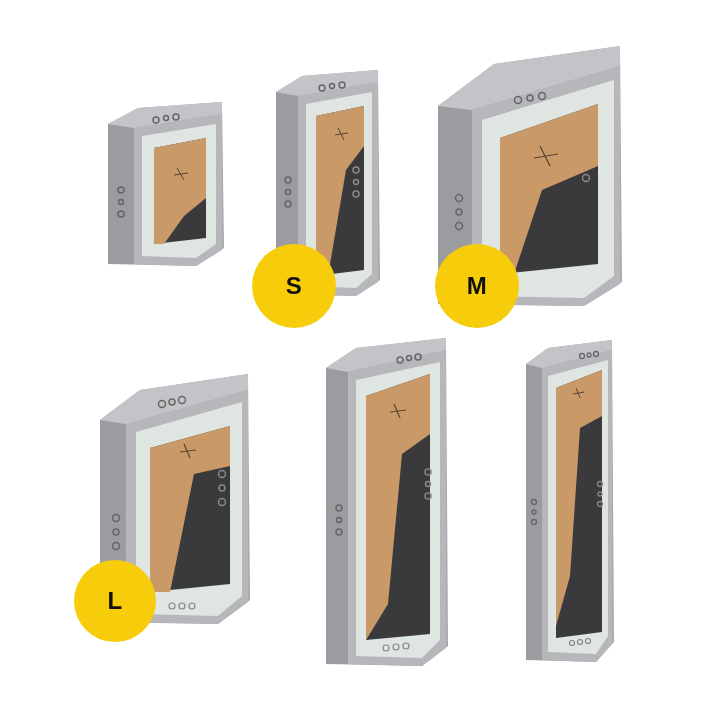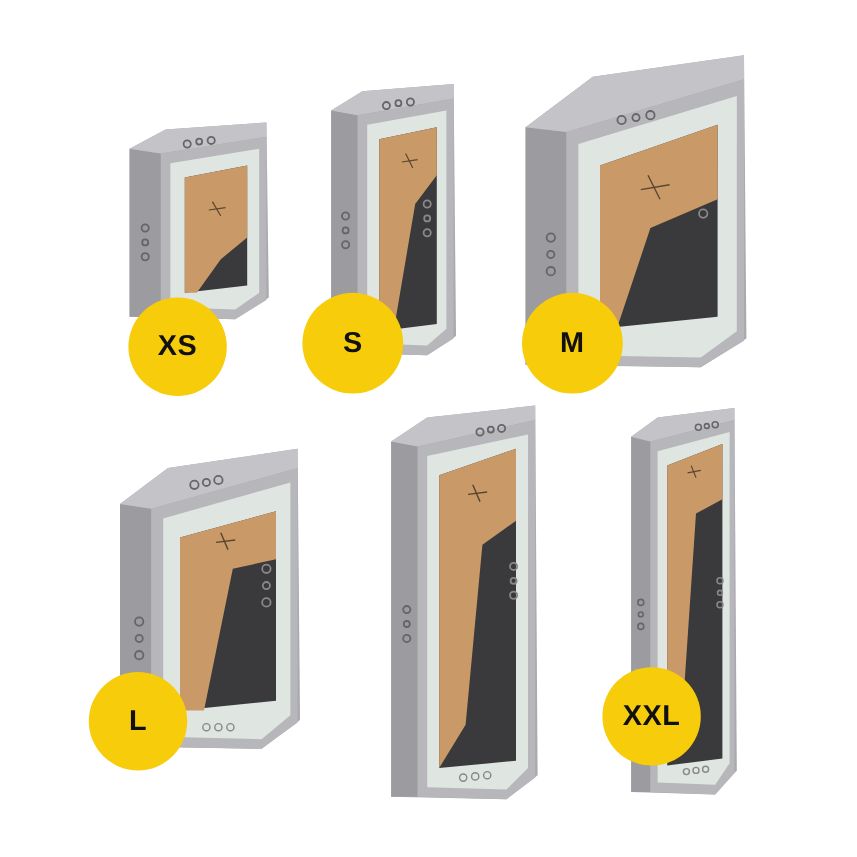--- a/index.html
+++ b/index.html
@@ -30,23 +30,20 @@
       <polygon points="50,50 102,40 102,100 80,118 60,146 50,146" fill="#c99a68"></polygon>
       <line x1="73" y1="70" x2="80" y2="82" stroke="#5a4530" stroke-width="1"></line>
       <line x1="70" y1="77" x2="84" y2="75" stroke="#5a4530" stroke-width="1"></line>
       <circle cx="52" cy="22" r="3" fill="none" stroke="#666" stroke-width="1.5"></circle>
       <circle cx="62" cy="20" r="2.5" fill="none" stroke="#666" stroke-width="1.5"></circle>
       <circle cx="72" cy="19" r="3" fill="none" stroke="#666" stroke-width="1.5"></circle>
       <circle cx="17" cy="92" r="3" fill="none" stroke="#666" stroke-width="1.5"></circle>
       <circle cx="17" cy="104" r="2.5" fill="none" stroke="#666" stroke-width="1.5"></circle>
       <circle cx="17" cy="116" r="3" fill="none" stroke="#666" stroke-width="1.5"></circle>
     </svg>
-  </div>
-  <div class="badge" style="left:107px;top:248px;width:82px;height:82px;">
-    <span>XS</span>
   </div>
 
   <div class="box" style="left:272px;top:66px;width:110px;height:234px;">
     <svg viewBox="0 0 110 234">
       <polygon points="4,26 30,10 106,4 108,214 84,230 4,228" fill="#a9a9ae"></polygon>
       <polygon points="4,26 26,30 26,228 4,228" fill="#9b9ba0"></polygon>
       <polygon points="4,26 30,10 106,4 106,16 26,30" fill="#c4c4c8"></polygon>
       <polygon points="26,30 106,16 106,216 84,230 26,228" fill="#b6b6bb"></polygon>
       <polygon points="34,38 100,26 100,208 84,222 34,220" fill="#dfe6e1"></polygon>
       <polygon points="44,50 92,40 92,204 44,210" fill="#3a3a3d"></polygon>
@@ -165,17 +162,14 @@
       <circle cx="12" cy="176" r="2" fill="none" stroke="#666" stroke-width="1.3"></circle>
       <circle cx="12" cy="186" r="2.5" fill="none" stroke="#666" stroke-width="1.3"></circle>
       <circle cx="78" cy="148" r="2.5" fill="none" stroke="#888" stroke-width="1.3"></circle>
       <circle cx="78" cy="158" r="2" fill="none" stroke="#888" stroke-width="1.3"></circle>
       <circle cx="78" cy="168" r="2.5" fill="none" stroke="#888" stroke-width="1.3"></circle>
       <circle cx="50" cy="307" r="2.5" fill="none" stroke="#888" stroke-width="1.2"></circle>
       <circle cx="58" cy="306" r="2.5" fill="none" stroke="#888" stroke-width="1.2"></circle>
       <circle cx="66" cy="305" r="2.5" fill="none" stroke="#888" stroke-width="1.2"></circle>
     </svg>
   </div>
-  <div class="badge" style="left:502px;top:556px;width:82px;height:82px;">
-    <span>XXL</span>
-  </div>
 
 </div>
 
 </body></html>

